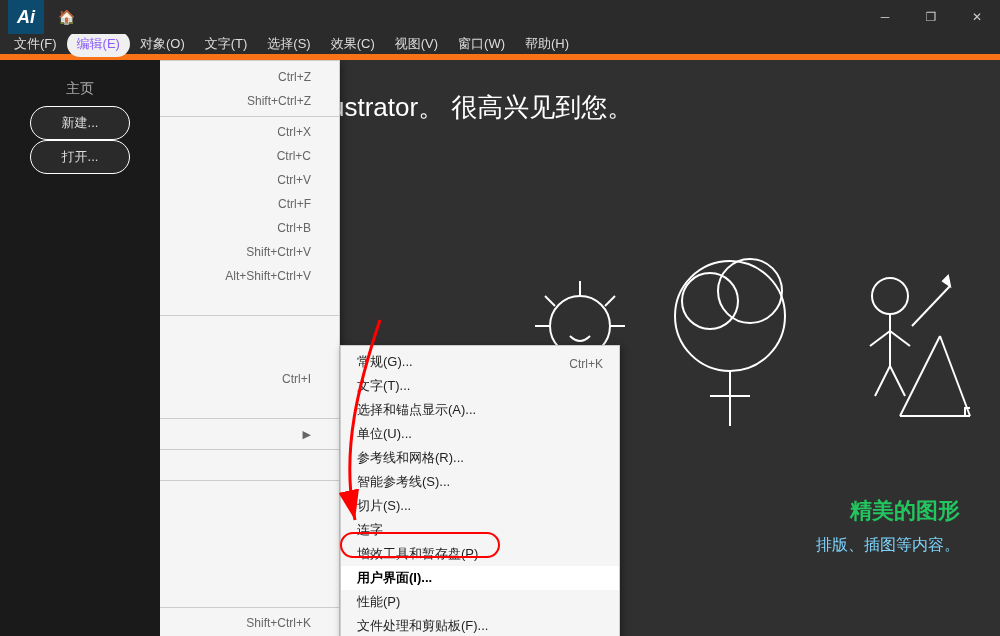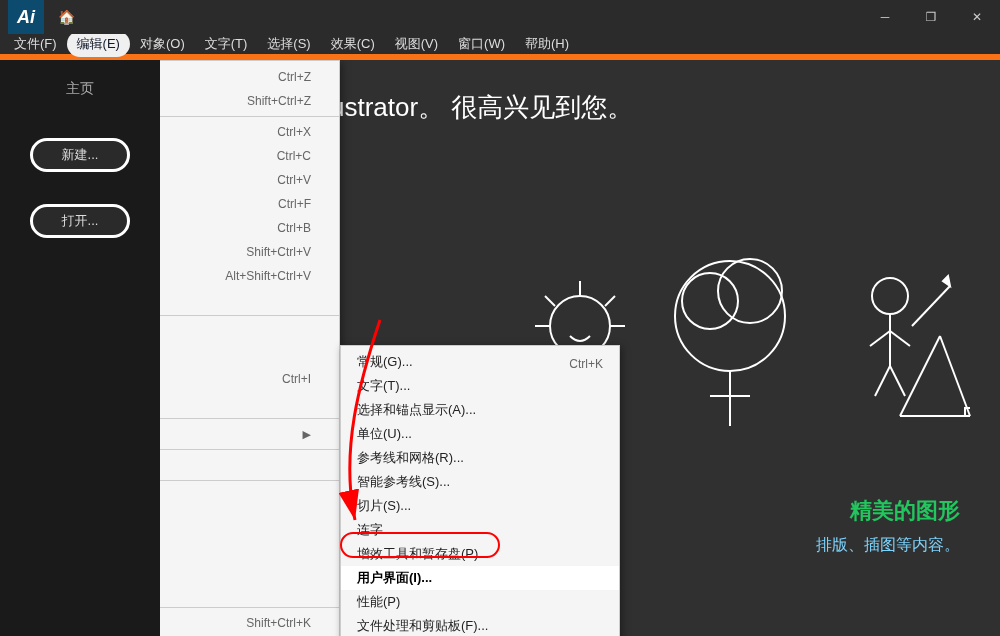--- a/index.html
+++ b/index.html
@@ -70,48 +70,48 @@
     }
     .menu-item {
       padding: 3px 10px;
       color: #ddd;
       cursor: pointer;
       font-size: 13px;
       height: 26px;
       display: flex;
       align-items: center;
     }
-    .menu-item.active { background: #f0f0f0; color: #0f172a; border-radius: 13px; }
+    .menu-item.active { background: #f0f0f0; color: #8b5cf6; border-radius: 13px; }
 
     
     .main-layout {
       display: flex;
       height: calc(636px - 34px - 26px);
     }
 
     
     .sidebar {
       width: 160px;
       background: #1a1a1a;
       display: flex;
       flex-direction: column;
       align-items: center;
       padding-top: 20px;
-      gap: 32px;
+      gap: 0;
       flex-shrink: 0;
     }
     .sidebar-label {
       color: #aaa;
       font-size: 14px;
       margin-bottom: 8px;
     }
     .sidebar-btn {
       width: 100px;
       height: 34px;
-      border: 3px solid #ffffff;
+      border: 1px solid #ffffff;
       background: #2a2a2a;
       color: #ddd;
       border-radius: 17px;
       display: flex;
       align-items: center;
       justify-content: center;
       cursor: pointer;
       font-size: 13px;
     }
 

